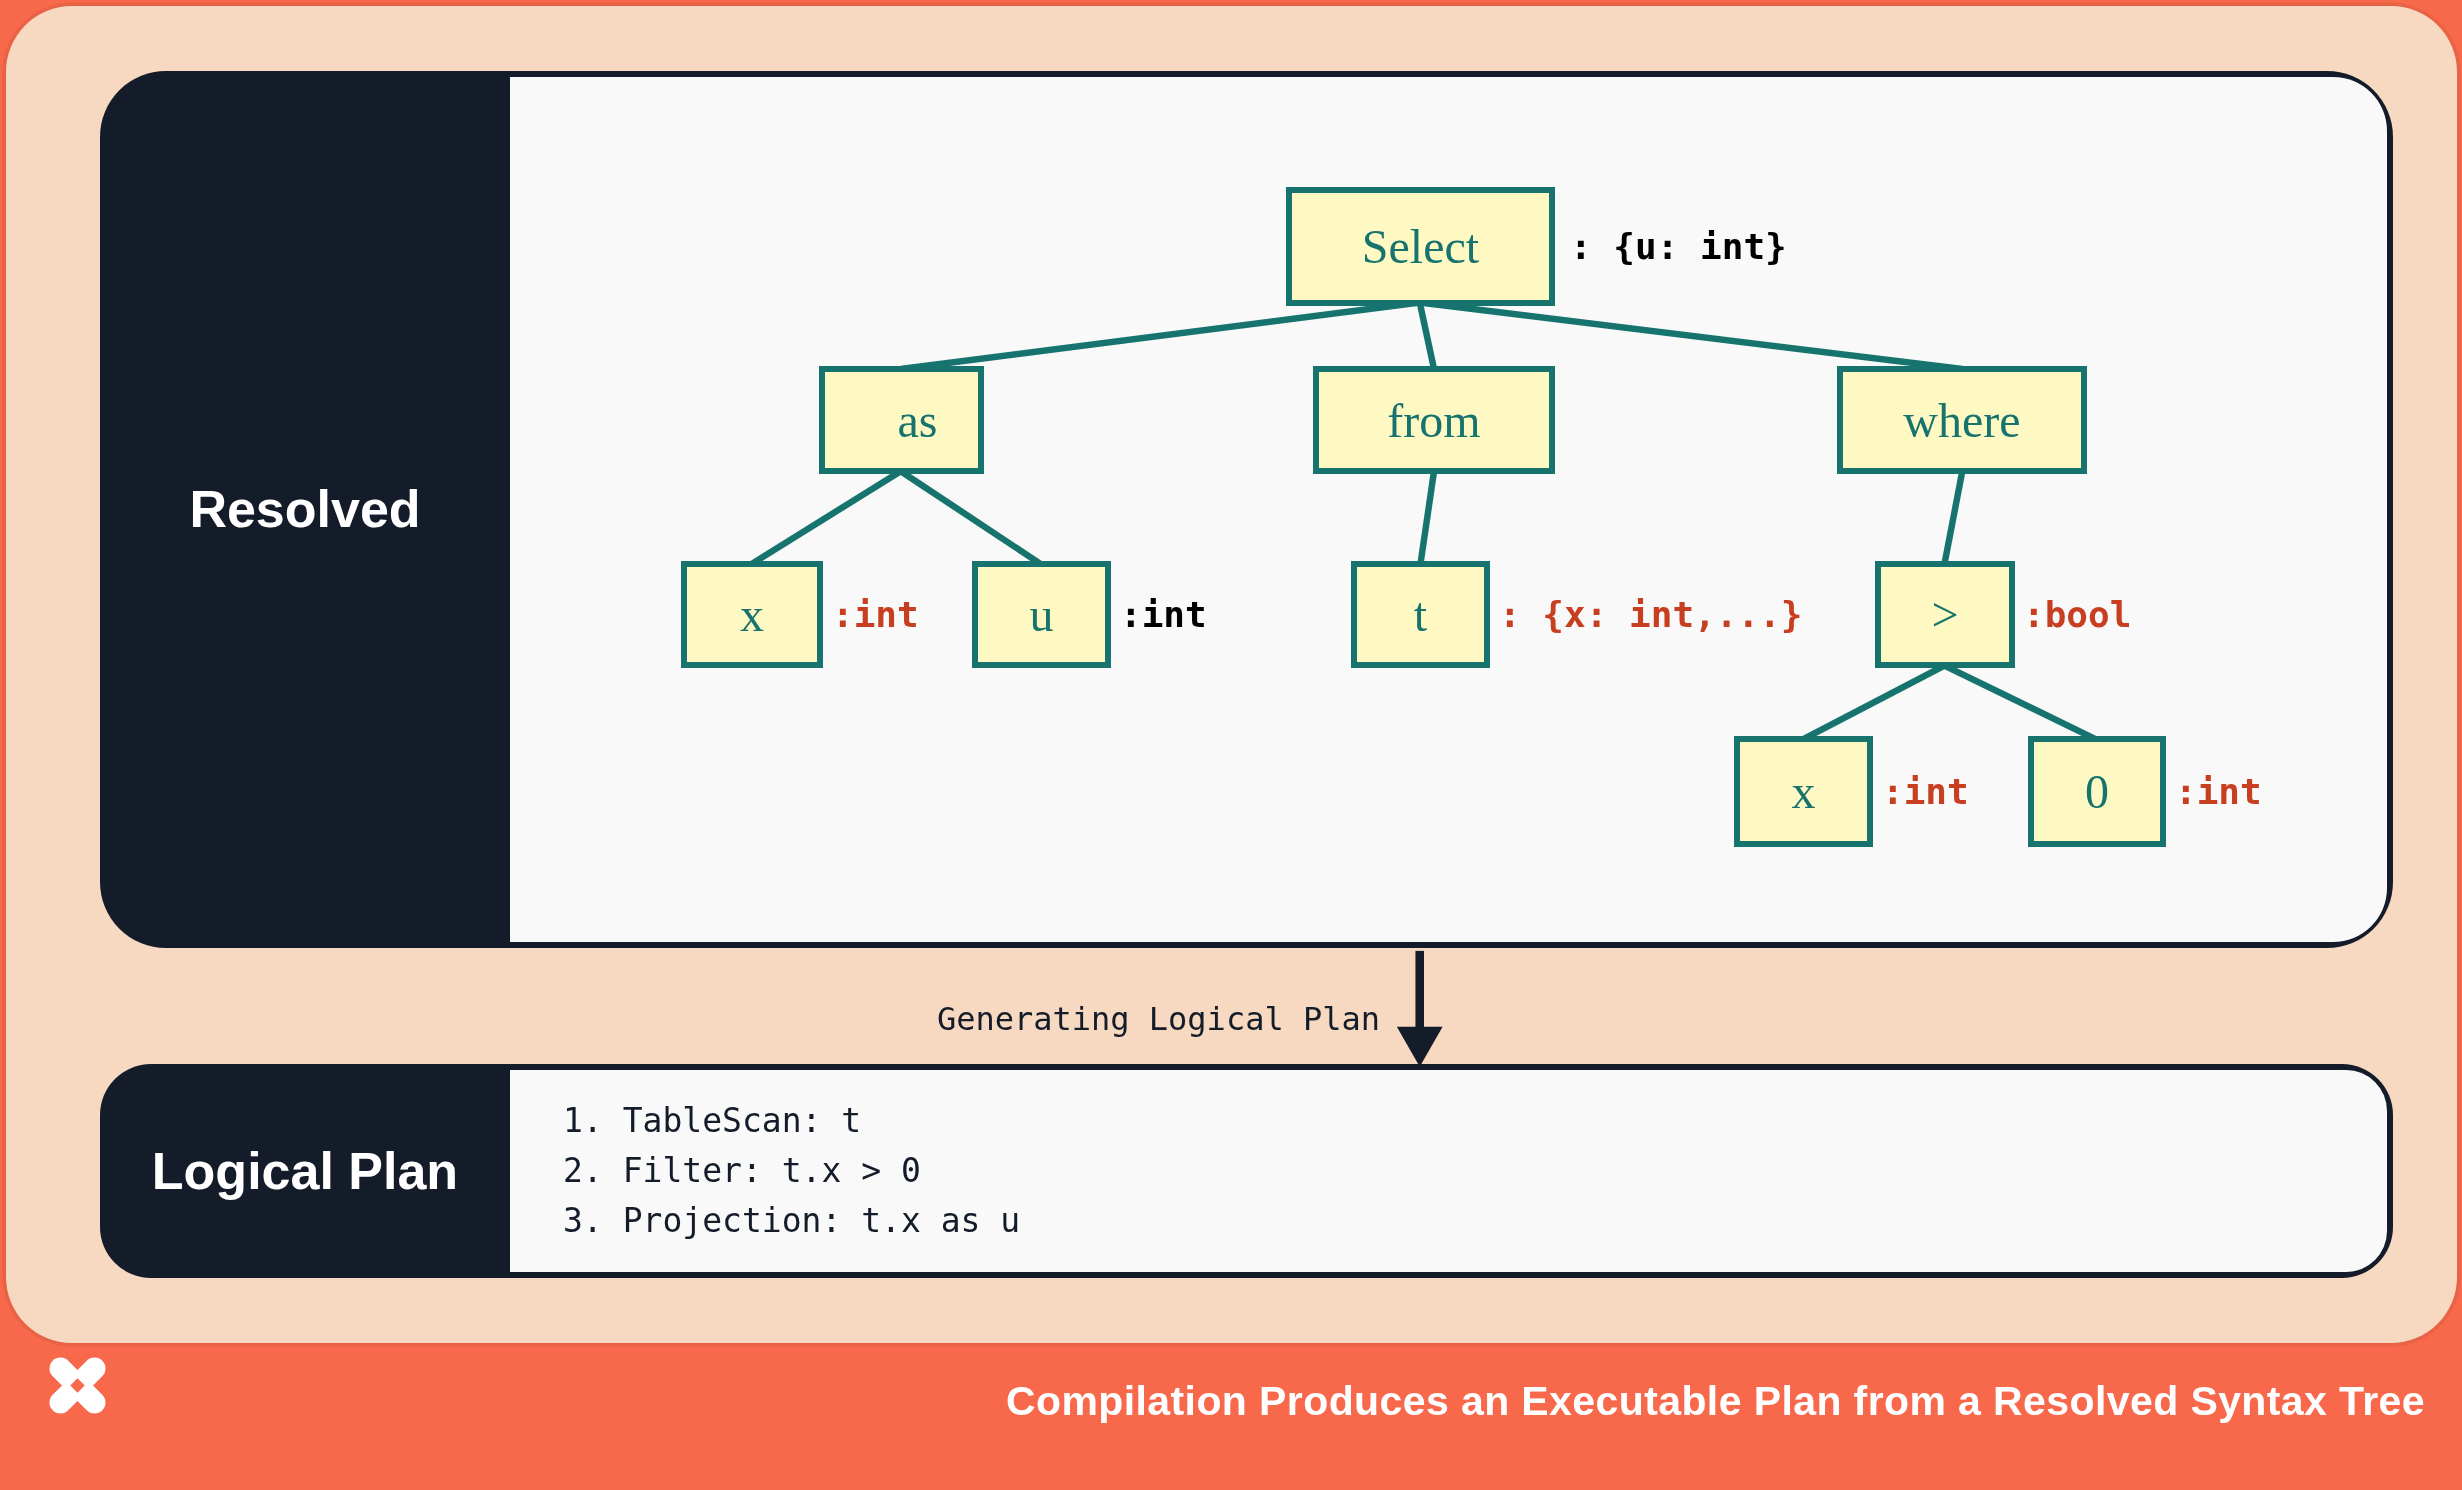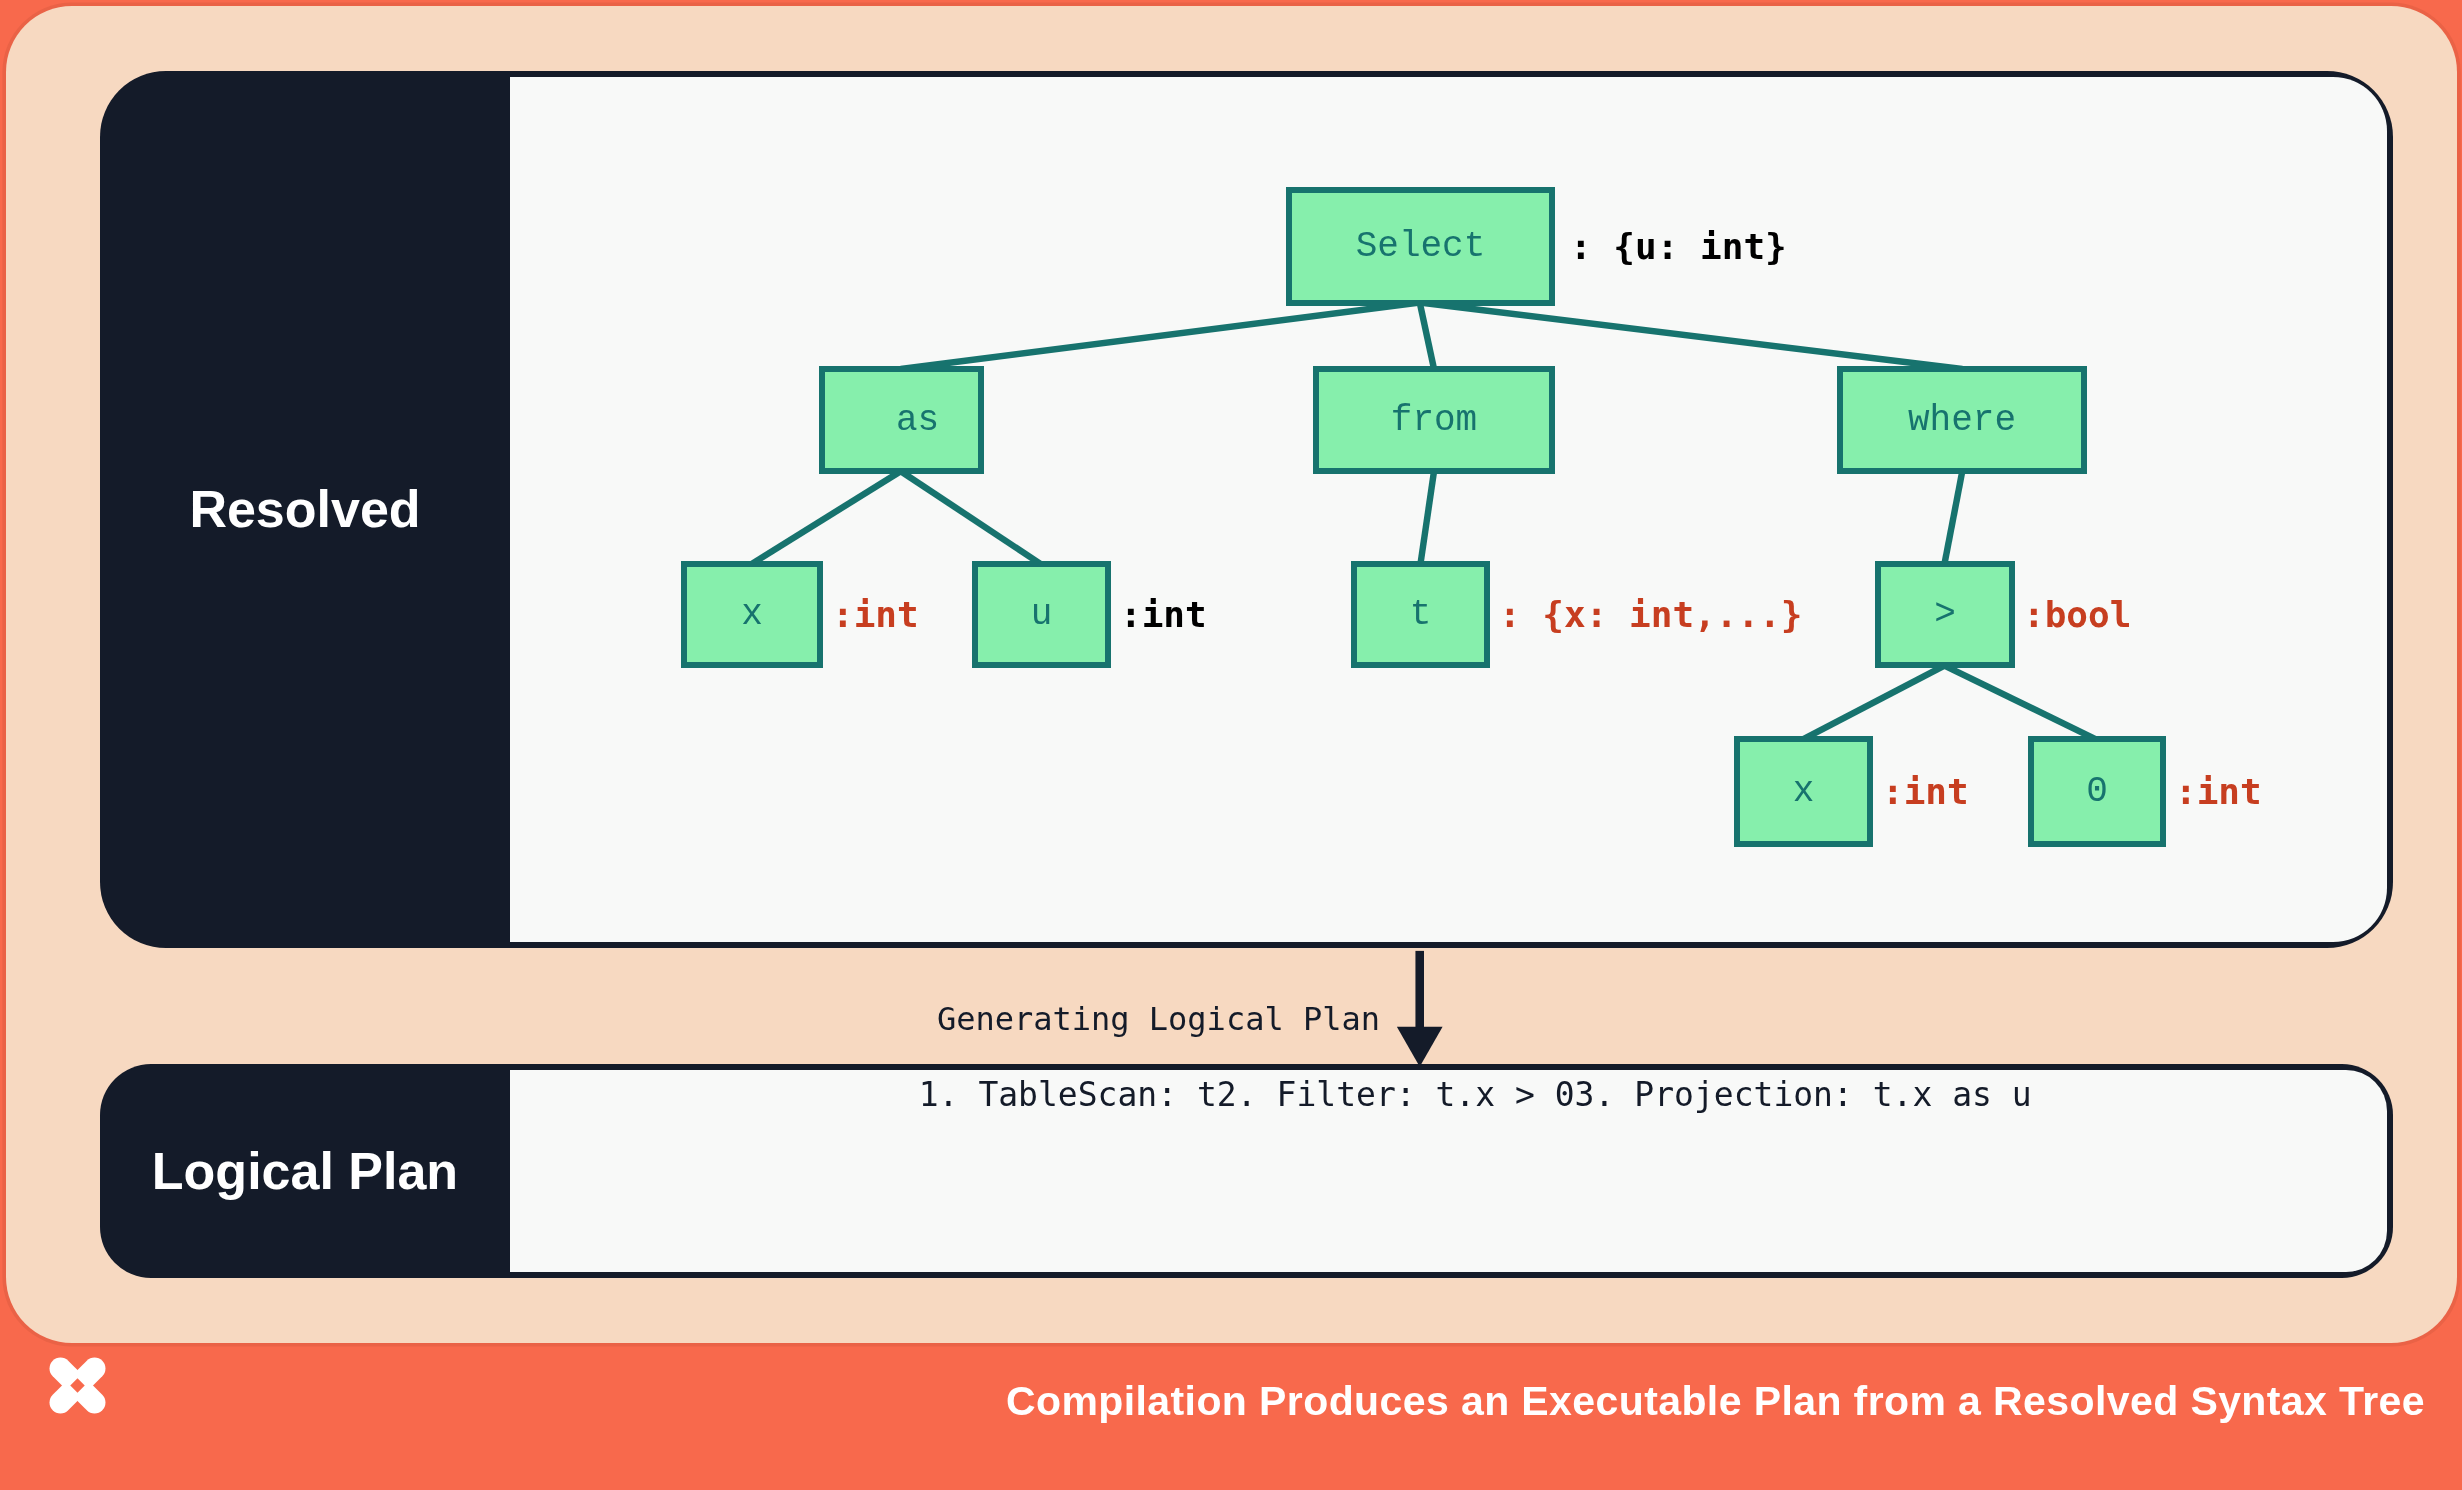--- a/index.html
+++ b/index.html
@@ -58,26 +58,26 @@
     position: absolute; left: 0; top: 0;
     width: 2462px; height: 1490px;
     z-index: 2;
     pointer-events: none;
   }
 
   
   .node {
     position: absolute;
     box-sizing: border-box;
-    background: #86efac;
+    background: #fef9c3;
     border: 6.4px solid #17736E;
     display: flex; align-items: center; justify-content: center;
     color: #17736E;
-    font-family: Liberation Mono, monospace;
-    font-size: 36px; font-weight: 500;
+    font-family: Liberation Serif, serif;
+    font-size: 48px; font-weight: 500;
     z-index: 3;
   }
   .ann {
     position: absolute;
     display: flex; align-items: center;
     font-family: "DejaVu Sans Mono", monospace;
     font-size: 36px; font-weight: bold;
     white-space: pre;
     z-index: 3;
   }
@@ -92,21 +92,21 @@
     font-size: 32px;
     color: #141B29;
     z-index: 2;
     white-space: pre;
   }
 
   
   .plan-list {
     position: absolute;
     left: 410px; top: 5.7px; right: 5.7px; bottom: 5.7px;
-    display: flex; flex-direction: row; justify-content: center;
+    display: flex; flex-direction: column; justify-content: center;
     padding-left: 53px;
     box-sizing: border-box;
     font-family: "DejaVu Sans Mono", monospace;
     font-size: 33px;
     line-height: 50px;
     color: #141B29;
     z-index: 2;
   }
   .plan-step { white-space: pre; }
   .plan-num { display: inline-block; margin-right: 20px; }

